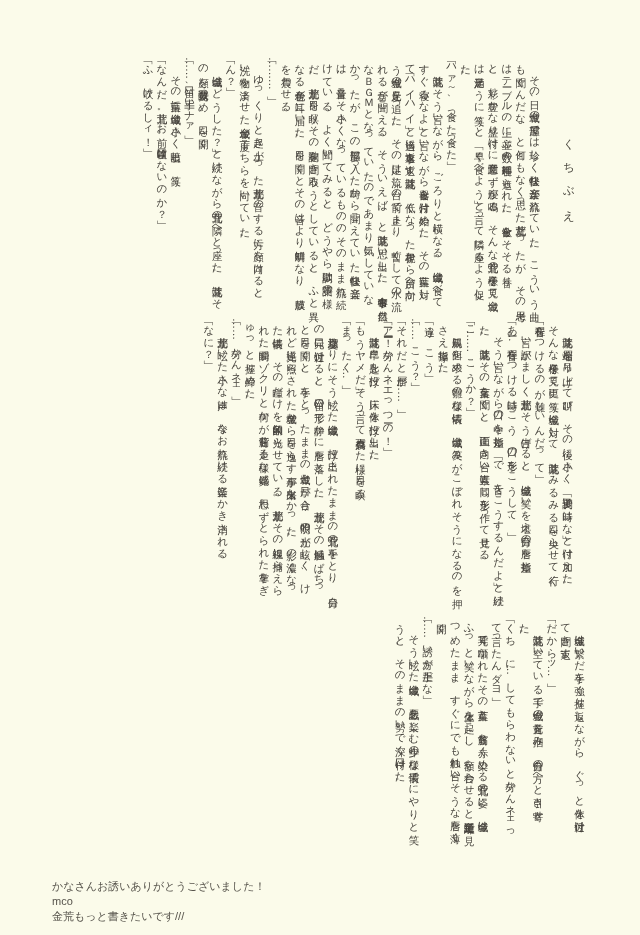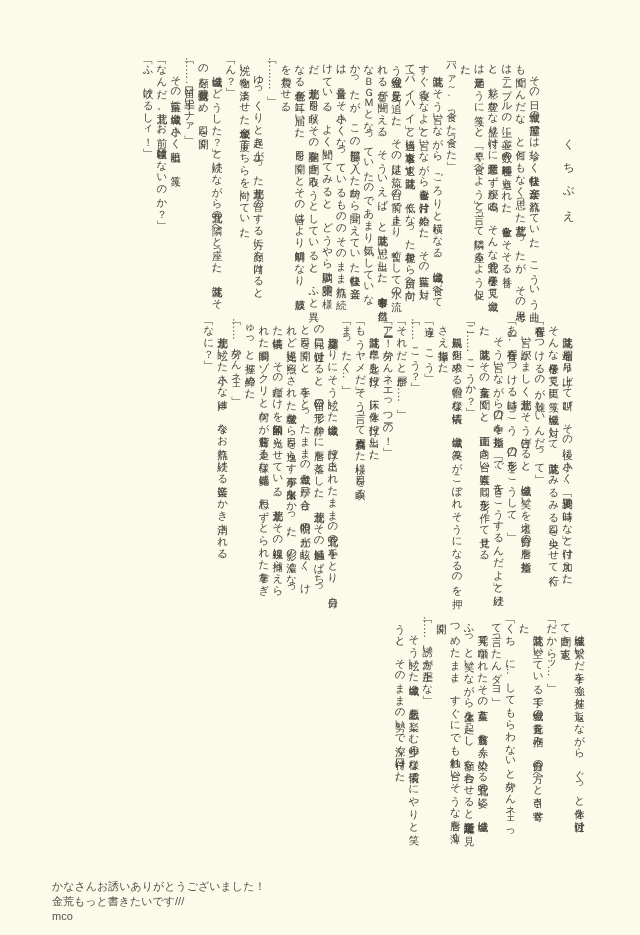--- a/index.html
+++ b/index.html
@@ -111,17 +111,17 @@
       <p class="para dialogue">「だからッ…」</p>
       <p class="para">荒北は空いている手で金城の首元を掴み、自分の方へと引き寄せた。</p>
       <p class="para dialogue">「くち、に…してもらわないと分かんネェって言ったんダヨ」</p>
       <p class="para">耳元で囁かれたその言葉と、首筋を赤く染める荒北の姿に、金城はふっと笑いながら上体を起こし、額を合わせると至近距離で見つめたまま、すぐにでも触れ合いそうな唇を薄く開く。</p>
       <p class="para dialogue">「……誘い方が上手だな」</p>
       <p class="para">そう呟いた金城は、悪戯を楽しむ少年の様な表情でにやりと笑うと、そのままの勢いで深く口付けた。</p>
     </div>
 
   <div class="credits">
     <div>かなさんお誘いありがとうございました！</div>
+    <div>mco</div>
     <div>金荒もっと書きたいです///</div>
-    <div>mco</div>
   </div>
 
 </div>
 
 </body></html>

